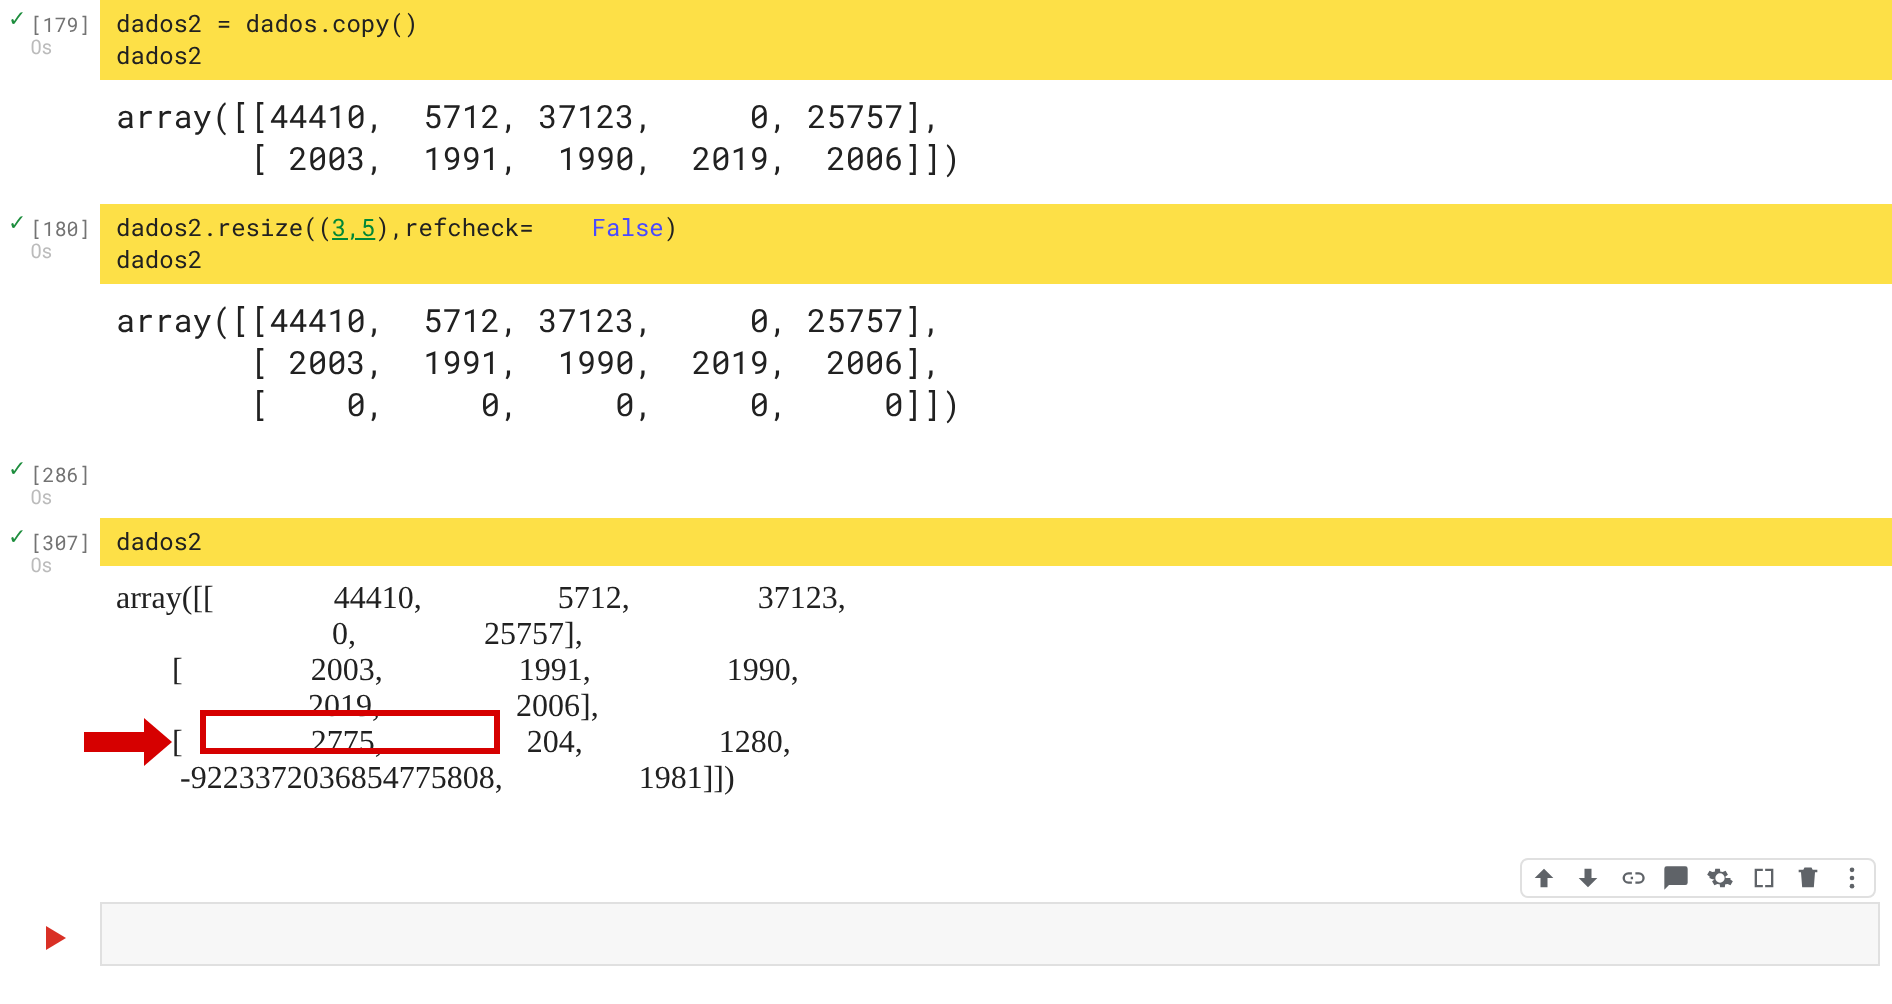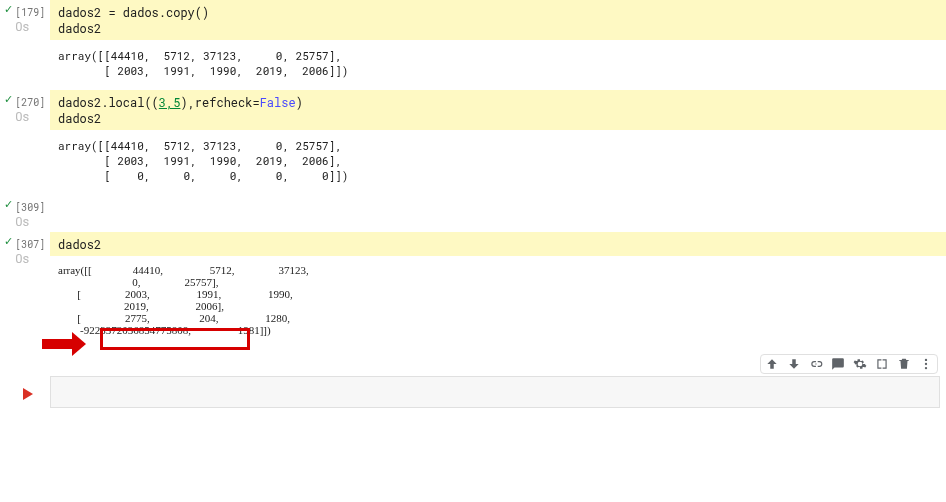--- a/index.html
+++ b/index.html
@@ -26,50 +26,50 @@
       gap: 2px;
       padding-left: 4px;
     }
     .checkmark {
       color: #1e8e3e;
       font-size: 11px;
       line-height: 1;
     }
     .timing {
       color: #bbb;
-      font-size: 13px;
+      font-size: 10px;
       line-height: 1;
       margin-top: 1px;
     }
     .exec-col {
       font-family: 'Roboto Mono', Consolas, monospace;
       font-size: 10px;
       color: #737373;
       padding-top: 2px;
       padding-right: 6px;
     }
     .content {
       flex: 1;
     }
     .code-area {
-      background: #fef9c3;
+      background: #fde047;
       font-family: 'Roboto Mono', Consolas, monospace;
       font-size: 12px;
       padding: 4px 8px;
       white-space: pre;
       color: #212121;
     }
     .output-area {
       font-family: 'Roboto Mono', Consolas, monospace;
-      font-size: 11px;
+      font-size: 16px;
       padding: 8px;
       white-space: pre;
       color: #212121;
     }
-    .kw-false { color: #4a4aff; }
+    .kw-false { color: #4a4aff; margin-left: 29px; }
     .num { color: #018737; text-decoration: underline; }
     .active-cell {
       display: flex;
       border-left: 3px solid transparent;
       margin-top: 8px;
       position: relative;
     }
     .active-gutter {
       width: 47px;
       flex-shrink: 0;
@@ -165,40 +165,40 @@
     <div class="output-area"><span>array([[44410,  5712, 37123,     0, 25757],</span>
 <span>       [ 2003,  1991,  1990,  2019,  2006]])</span></div>
   </div>
 </div>
 
 <div class="cell">
   <div class="gutter">
     <div class="status-col">
       <span class="checkmark">✓</span>
       <div>
-        <div class="exec-col">[270]</div>
-        <div class="timing">0s</div>
-      </div>
-    </div>
-  </div>
-  <div class="content">
-    <div class="code-area"><span>dados2.local((</span><span class="num">3,5</span><span>),refcheck=</span><span class="kw-false">False</span><span>)</span>
+        <div class="exec-col">[180]</div>
+        <div class="timing">0s</div>
+      </div>
+    </div>
+  </div>
+  <div class="content">
+    <div class="code-area"><span>dados2.resize((</span><span class="num">3,5</span><span>),refcheck=</span><span class="kw-false">False</span><span>)</span>
 <span>dados2</span></div>
     <div class="output-area"><span>array([[44410,  5712, 37123,     0, 25757],</span>
 <span>       [ 2003,  1991,  1990,  2019,  2006],</span>
 <span>       [    0,     0,     0,     0,     0]])</span></div>
   </div>
 </div>
 
 <div class="cell">
   <div class="gutter">
     <div class="status-col">
       <span class="checkmark">✓</span>
       <div>
-        <div class="exec-col">[309]</div>
+        <div class="exec-col">[286]</div>
         <div class="timing">0s</div>
       </div>
     </div>
   </div>
   <div class="content">
   </div>
 </div>
 
 <div class="cell" style="position:relative;">
   <div class="gutter">

